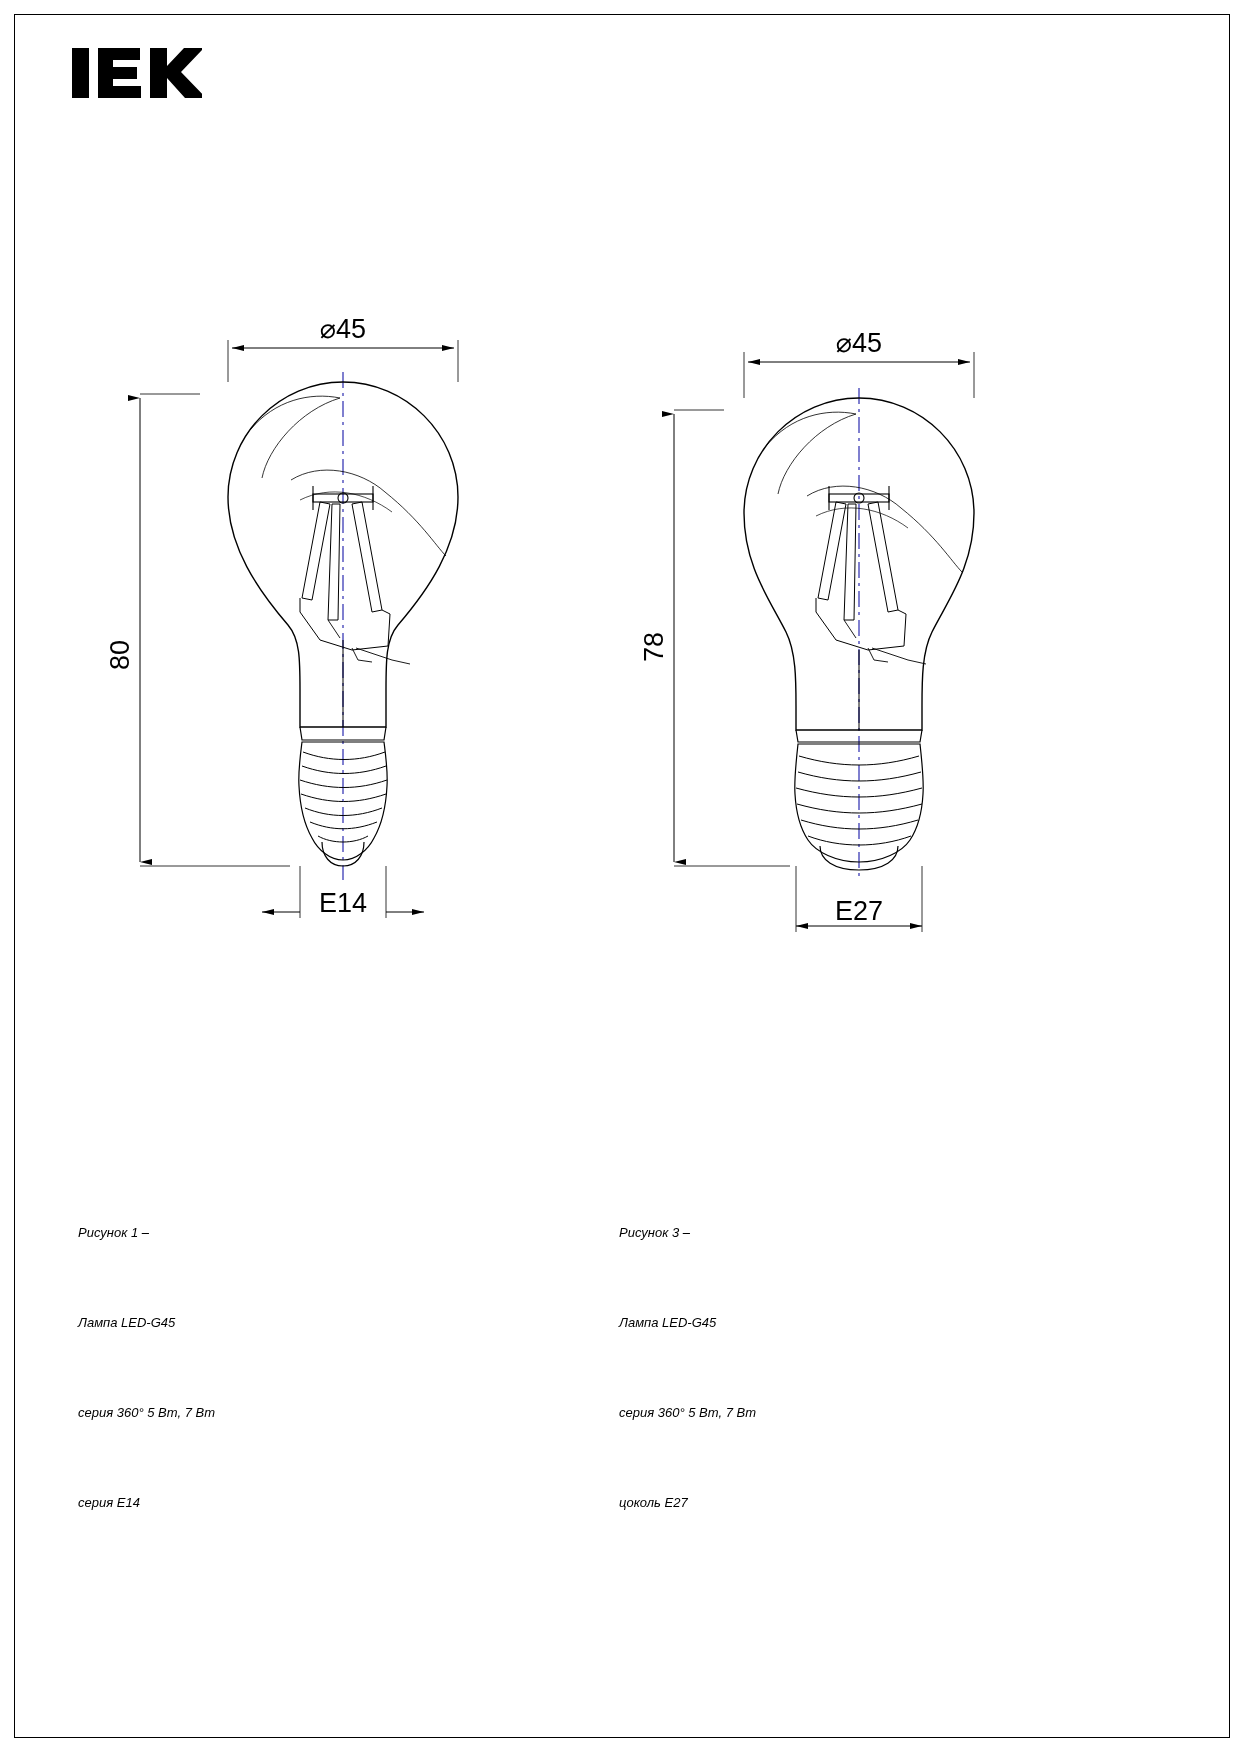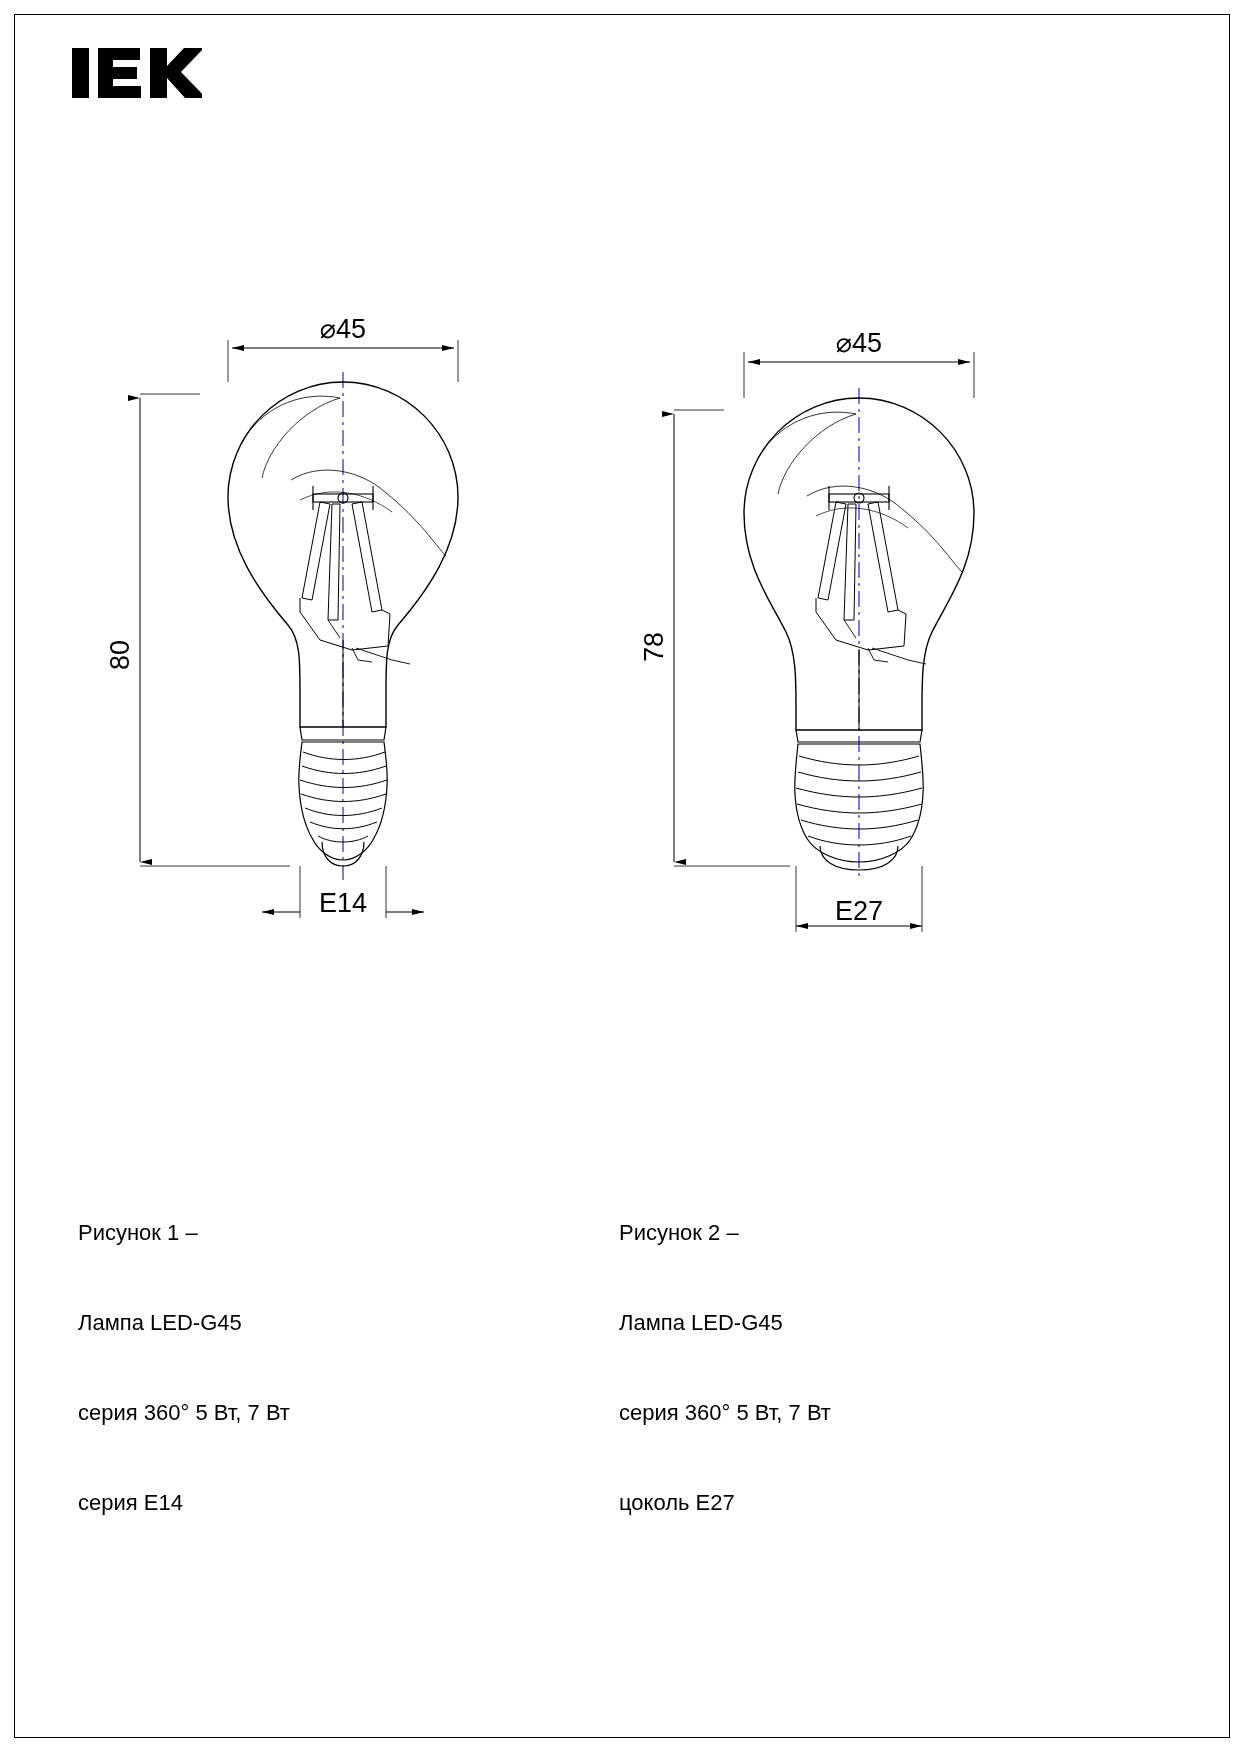--- a/index.html
+++ b/index.html
@@ -37,24 +37,25 @@
   }
   .drawing {
     position: absolute;
     left: 0;
     top: 0;
     width: 1244px;
     height: 1752px;
   }
   .caption {
     position: absolute;
-    font-size: 22px;
+    font-size: 13px;
     line-height: 30px;
     color: #000000;
     white-space: pre;
+    font-style: italic;
   }
   .caption-1 { left: 78px; top: 1158px; }
   .caption-2 { left: 619px; top: 1158px; }
   .caption div { white-space: pre; }
 </style>
 </head>
 <body>
 
 <div class="page">
 
@@ -211,19 +212,19 @@
   </svg>
 
   <div class="caption caption-1">
     <div>Рисунок 1 –</div>
     <div>Лампа LED-G45</div>
     <div>серия 360° 5 Вт, 7 Вт</div>
     <div>серия E14</div>
   </div>
 
   <div class="caption caption-2">
-    <div>Рисунок 2 –</div>
+    <div>Рисунок 3 –</div>
     <div>Лампа LED-G45</div>
     <div>серия 360° 5 Вт, 7 Вт</div>
     <div>цоколь E27</div>
   </div>
 
 </div>
 
 </body></html>

